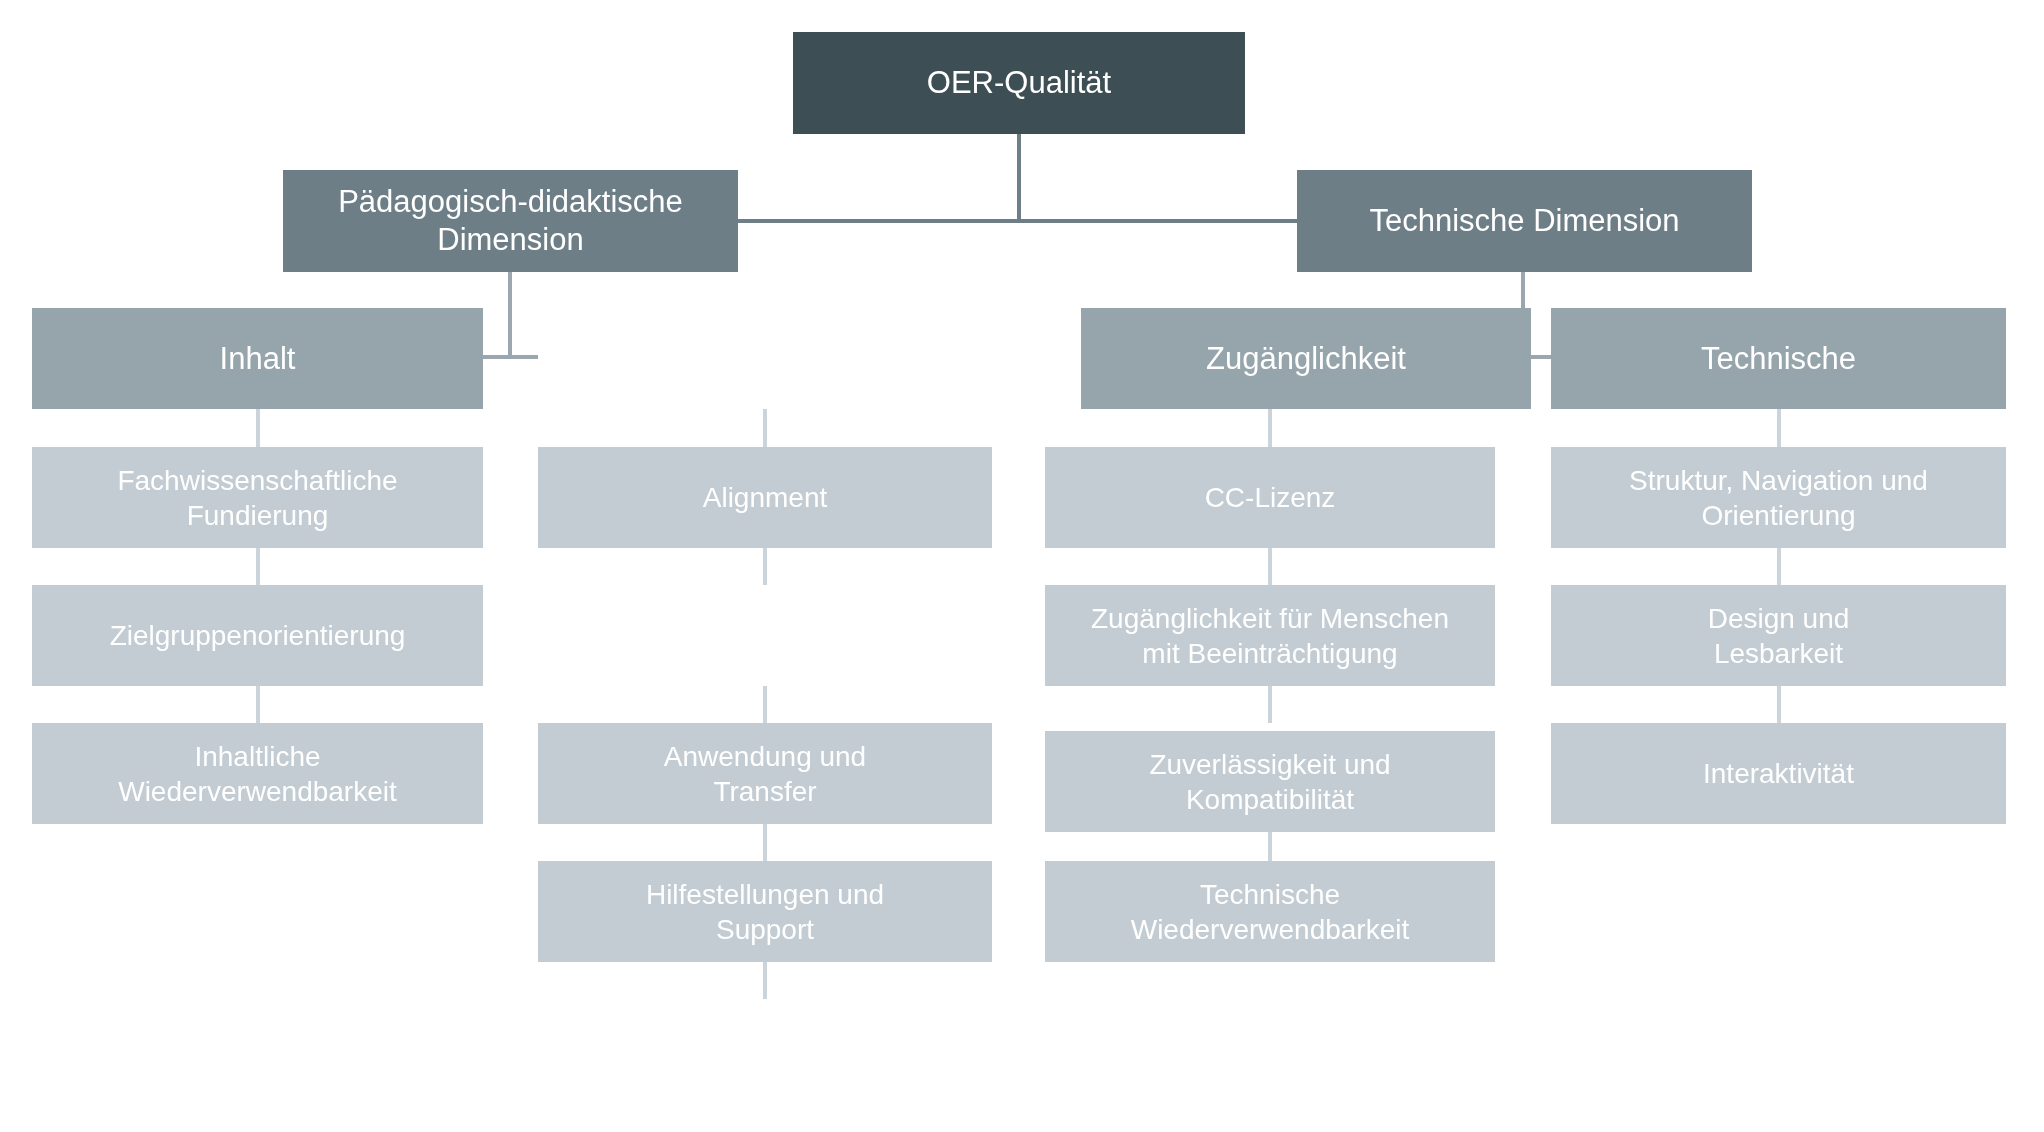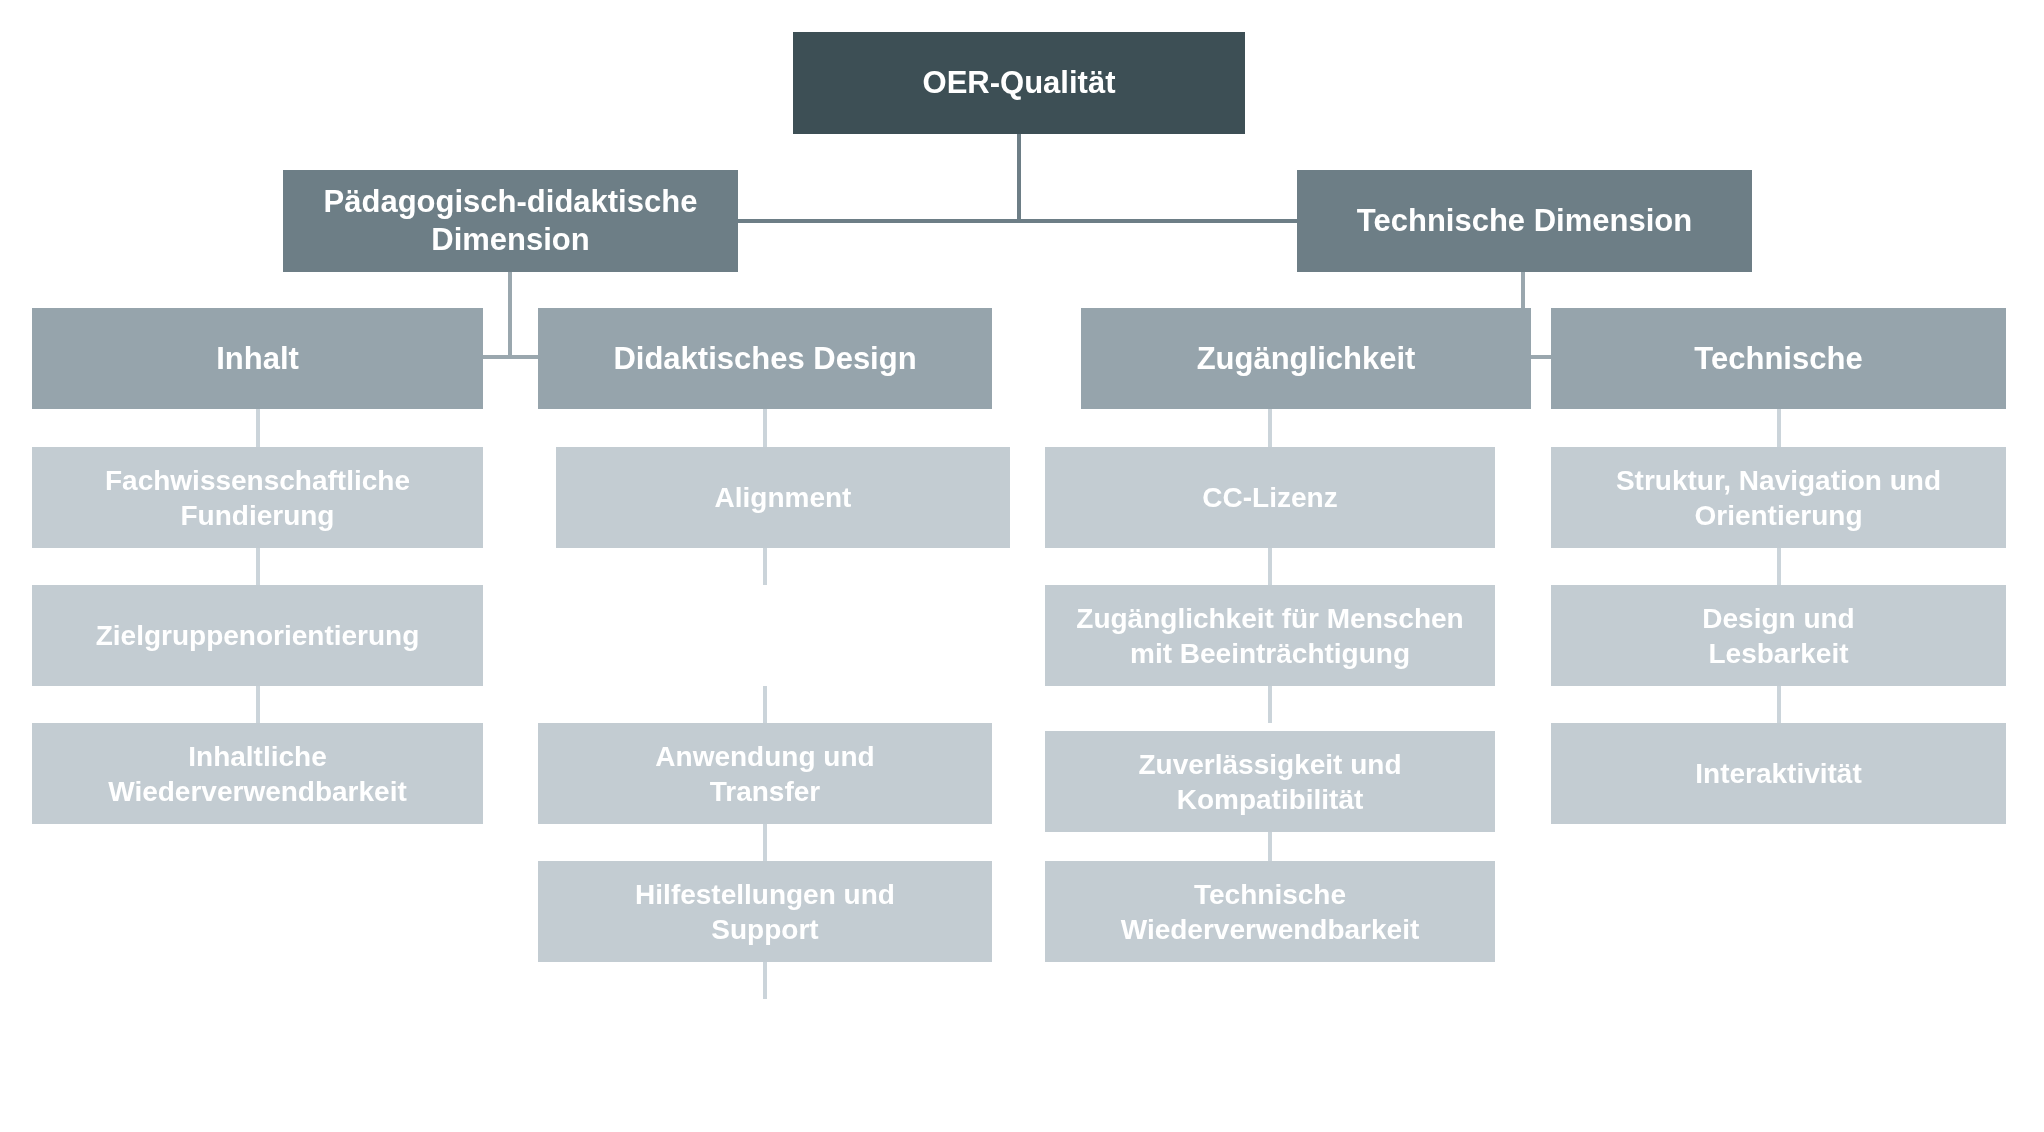--- a/index.html
+++ b/index.html
@@ -9,21 +9,21 @@
     height: 1132px;
     overflow: hidden;
     font-family: "Liberation Sans", sans-serif;
   }
   .box {
     position: absolute;
     display: flex;
     align-items: center;
     justify-content: center;
     text-align: center;
-    font-weight: bold;
+    font-weight: normal;
     color: #ffffff;
     white-space: pre-line;
     line-height: 1.22;
     box-sizing: border-box;
     padding: 2px 8px;
     z-index: 2;
   }
   .tier-root      { font-size: 31px; }
   .tier-dimension { font-size: 31px; }
   .tier-category  { font-size: 31px; }
@@ -46,23 +46,22 @@
     <div class="box tier-dimension" style="left: 1297px; top: 170px; width: 455px; height: 102px; background: rgb(109, 126, 134); color: rgb(255, 255, 255);">Technische Dimension</div>
     <div class="box tier-category" style="left: 32px; top: 308px; width: 451px; height: 101px; background: rgb(150, 164, 172); color: rgb(255, 255, 255);">Inhalt</div>
     <div class="connector" style="left: 255.5px; top: 409px; width: 4px; height: 38px; background: rgb(203, 212, 218);"></div>
     <div class="box tier-item" style="left: 32px; top: 447px; width: 451px; height: 101px; background: rgb(195, 204, 210); color: rgb(255, 255, 255);">Fachwissenschaftliche
 Fundierung</div>
     <div class="connector" style="left: 255.5px; top: 548px; width: 4px; height: 37px; background: rgb(203, 212, 218);"></div>
     <div class="box tier-item" style="left: 32px; top: 585px; width: 451px; height: 101px; background: rgb(195, 204, 210); color: rgb(255, 255, 255);">Zielgruppenorientierung</div>
     <div class="connector" style="left: 255.5px; top: 686px; width: 4px; height: 37px; background: rgb(203, 212, 218);"></div>
     <div class="box tier-item" style="left: 32px; top: 723px; width: 451px; height: 101px; background: rgb(195, 204, 210); color: rgb(255, 255, 255);">Inhaltliche
 Wiederverwendbarkeit</div>
-    <div class="box tier-category" style="left: 538px; top: 308px; width: 454px; height: 101px; background: rgb(150, 164, 172); color: rgb(255, 255, 255);">Didaktisches Design</div>
     <div class="connector" style="left: 763px; top: 409px; width: 4px; height: 38px; background: rgb(203, 212, 218);"></div>
-    <div class="box tier-item" style="left: 538px; top: 447px; width: 454px; height: 101px; background: rgb(195, 204, 210); color: rgb(255, 255, 255); margin-left: 18px;">Alignment</div>
+    <div class="box tier-item" style="left: 538px; top: 447px; width: 454px; height: 101px; background: rgb(195, 204, 210); color: rgb(255, 255, 255);">Alignment</div>
     <div class="connector" style="left: 763px; top: 548px; width: 4px; height: 37px; background: rgb(203, 212, 218);"></div>
     <div class="connector" style="left: 763px; top: 686px; width: 4px; height: 37px; background: rgb(203, 212, 218);"></div>
     <div class="box tier-item" style="left: 538px; top: 723px; width: 454px; height: 101px; background: rgb(195, 204, 210); color: rgb(255, 255, 255);">Anwendung und
 Transfer</div>
     <div class="connector" style="left: 763px; top: 824px; width: 4px; height: 37px; background: rgb(203, 212, 218);"></div>
     <div class="box tier-item" style="left: 538px; top: 861px; width: 454px; height: 101px; background: rgb(195, 204, 210); color: rgb(255, 255, 255);">Hilfestellungen und
 Support</div>
     <div class="connector" style="left: 763px; top: 962px; width: 4px; height: 37px; background: rgb(203, 212, 218);"></div>
     <div class="box tier-category" style="left: 1045px; top: 308px; width: 450px; height: 101px; background: rgb(150, 164, 172); color: rgb(255, 255, 255); margin-left: 36px;">Zugänglichkeit</div>
     <div class="connector" style="left: 1268px; top: 409px; width: 4px; height: 38px; background: rgb(203, 212, 218);"></div>

